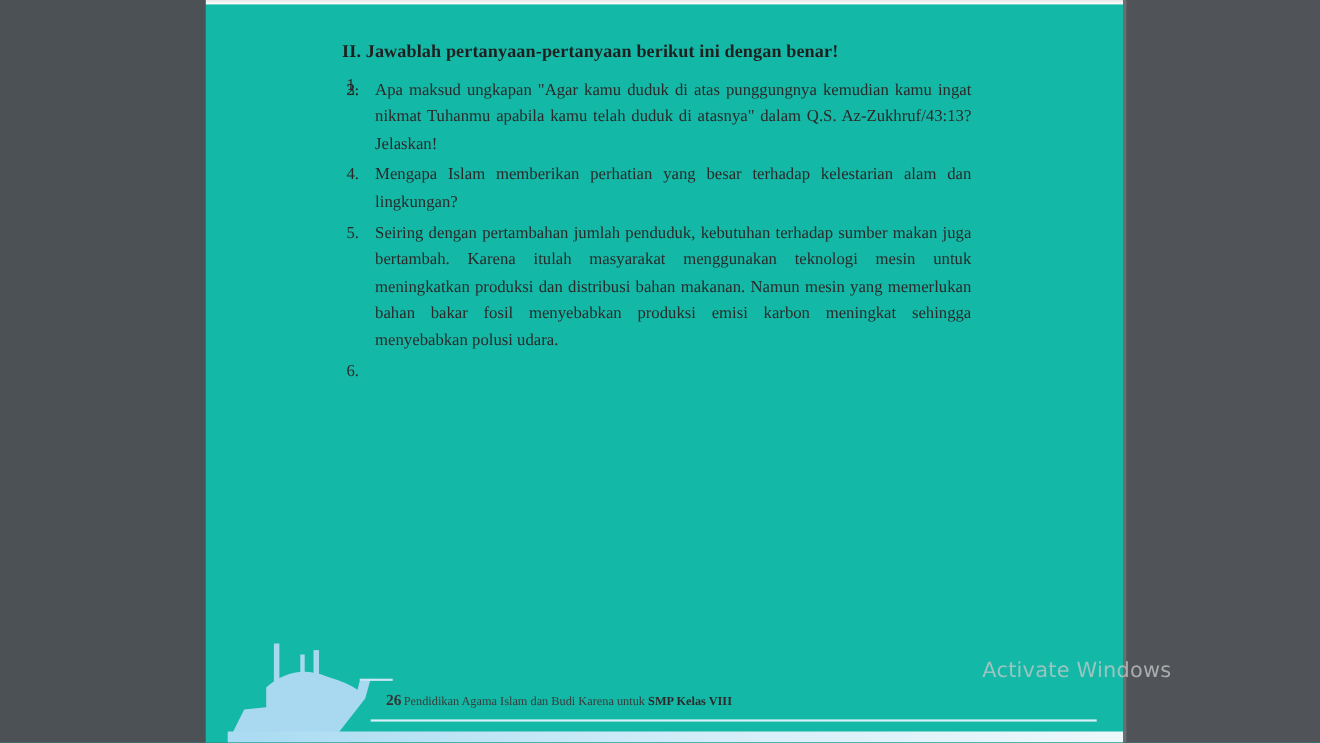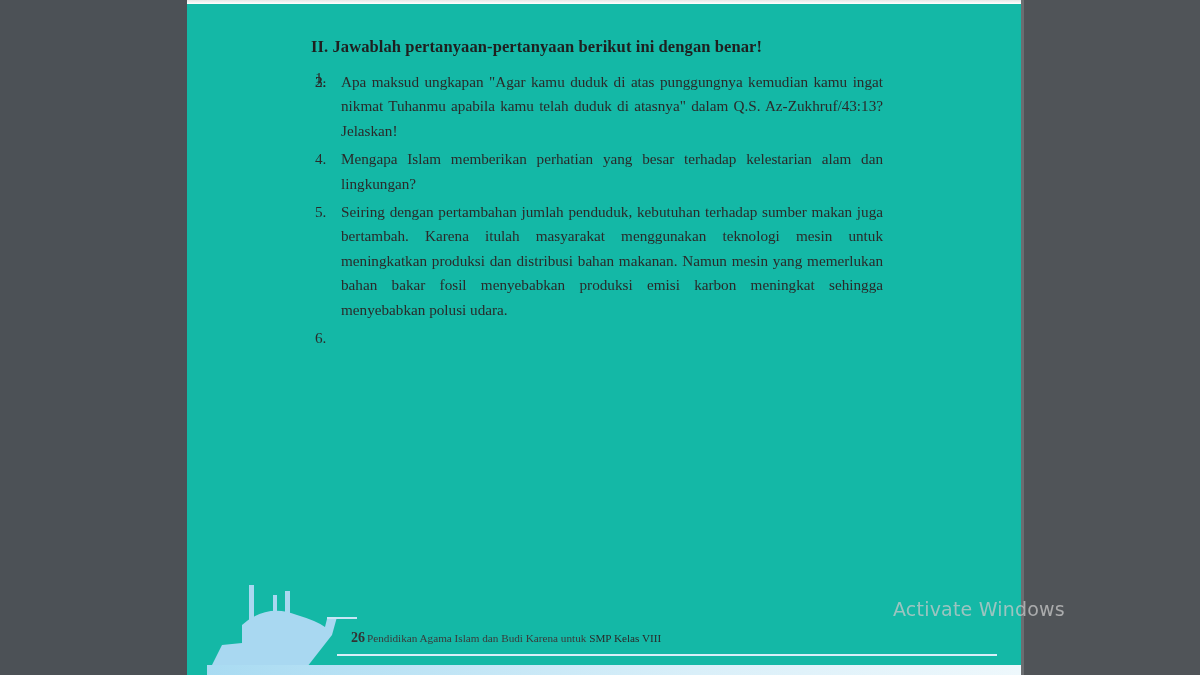--- a/index.html
+++ b/index.html
@@ -60,21 +60,21 @@
     background: #d8eef8;
   }
   .page-number {
     position: absolute; left: 128px; top: 55px;
     font-size: 14px; font-weight: bold; color: #333; margin-left: 36px;
   }
   .footer-title {
     position: absolute; left: 180px; top: 57px;
     font-size: 11.2px; color: #3a3a3a;
   }
-  .footer-title b { font-weight: normal; color: #2a2a2a; }
+  .footer-title b { font-weight: bold; color: #2a2a2a; }
   .watermark {
     position: absolute; left: 893px; top: 598px;
     font-family: "DejaVu Sans", sans-serif; color: rgba(200,200,200,0.75);
   }
   .wm-title { font-size: 19px; letter-spacing: 0.2px; }
   .wm-sub { font-size: 13px; margin-top: 2px; }
 </style>
 </head>
 <body>
 

